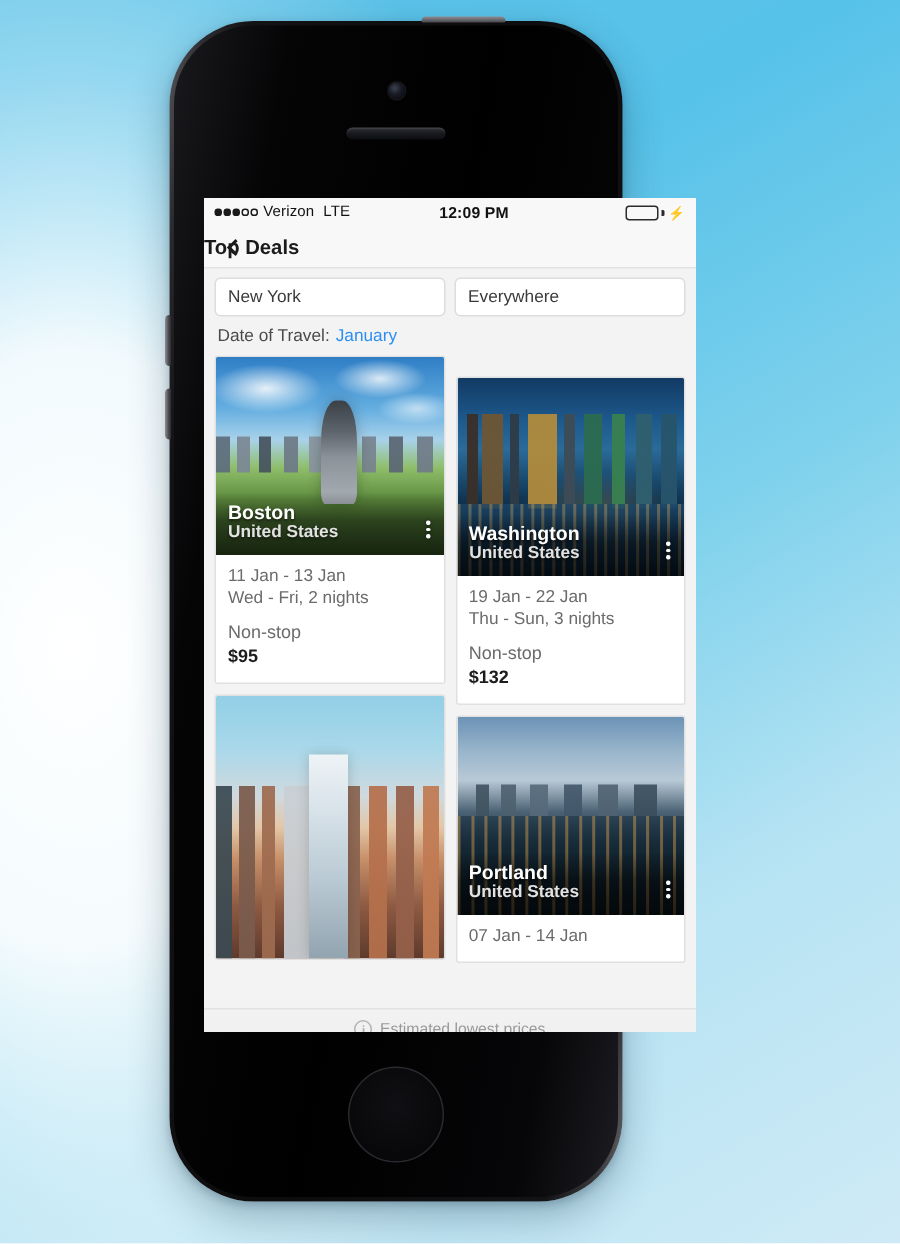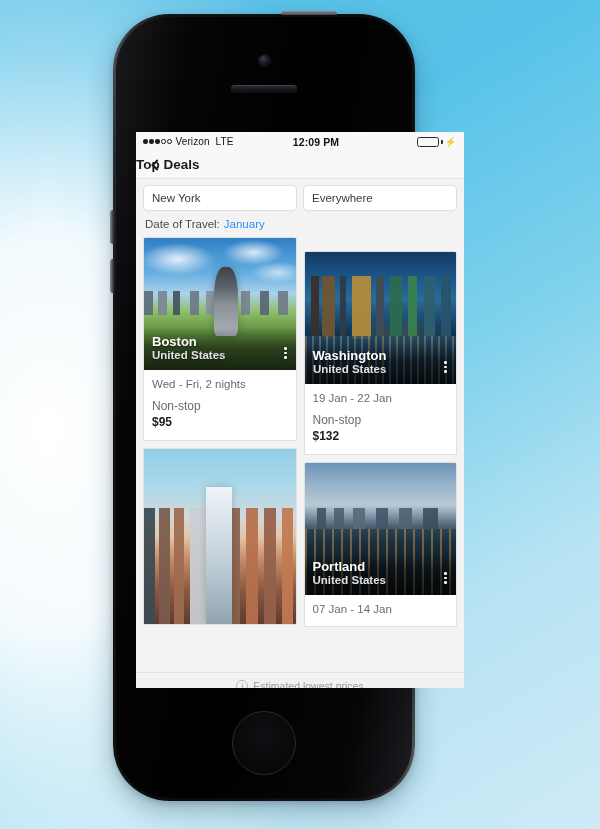--- a/index.html
+++ b/index.html
@@ -496,20 +496,21 @@
                   <div class="country-name">United States</div>
                 </div>
                 <div class="kebab-menu">
                   <span></span>
                     <span></span>
                     <span></span>
                 </div>
               </div>
             </div>
             <div class="card-info">
+              <div class="date-range">11 Jan - 13 Jan</div>
               <div class="day-span">Wed - Fri, 2 nights</div>
               <div class="stops">Non-stop</div>
               <div class="price">$95</div>
             </div>
           </div>
 
           <div class="deal-card">
             <div class="card-photo tall">
               <div class="ph-dallas"></div>
             </div>
@@ -529,20 +530,21 @@
                 </div>
                 <div class="kebab-menu">
                   <span></span>
                     <span></span>
                     <span></span>
                 </div>
               </div>
             </div>
             <div class="card-info">
               <div class="date-range">19 Jan - 22 Jan</div>
+              <div class="day-span">Thu - Sun, 3 nights</div>
               <div class="stops">Non-stop</div>
               <div class="price">$132</div>
             </div>
           </div>
 
           <div class="deal-card">
             <div class="card-photo">
               <div class="ph-portland"></div>
               <div class="photo-overlay">
                 <div>

